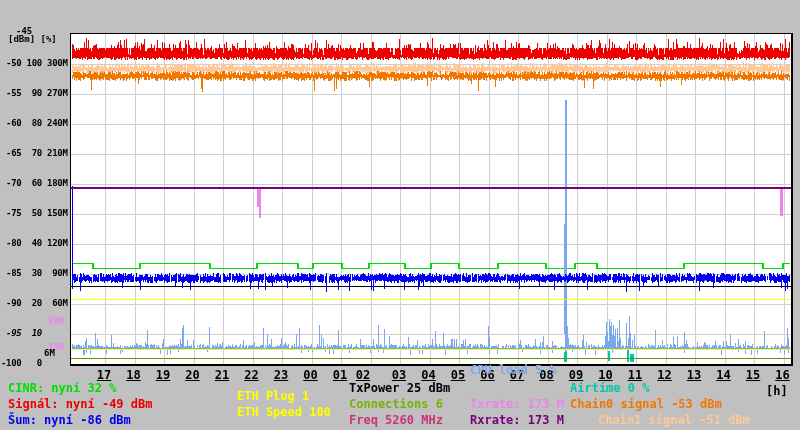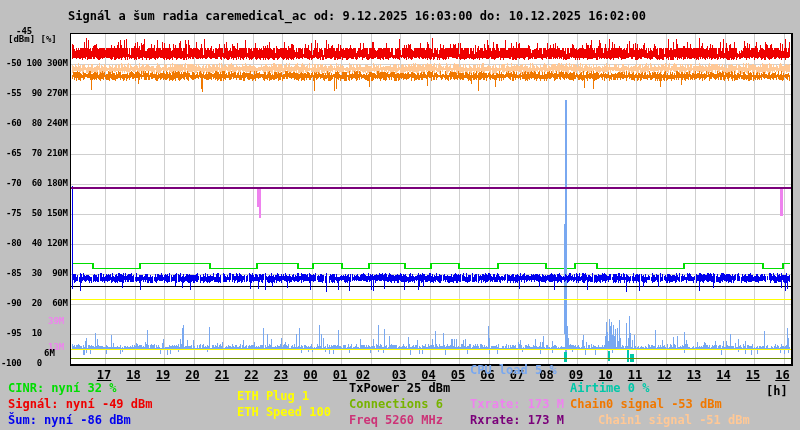--- a/index.html
+++ b/index.html
@@ -16,36 +16,35 @@
   .plot svg{position:absolute;left:0;top:0;}
   .xlab{position:absolute;top:368px;width:28px;text-align:center;
         font:bold 12px "DejaVu Sans Mono",monospace;color:#000;text-decoration:underline;}
   .xunit{position:absolute;font:bold 12px "DejaVu Sans Mono",monospace;color:#000;}
   .leg{position:absolute;font:bold 12px "DejaVu Sans Mono",monospace;white-space:pre;}
 </style>
 </head>
 <body>
 
 <div id="stage">
-  <div class="title">Signál a šum radia caremedical_ac od: 9.12.2025 16:03:00 do: 10.12.2025 16:02:00</div>
 
   <div class="ysmall" style="left:16px;top:26px;color:#000;">-45</div>
   <div class="ysmall" style="left:8px;top:34px;color:#000;">[dBm] [%]</div>
 
   <div id="yrows">
       <div class="ylab" style="top: 58px;"> -50 100 300M</div>
       <div class="ylab" style="top: 88px;"> -55  90 270M</div>
       <div class="ylab" style="top: 118px;"> -60  80 240M</div>
       <div class="ylab" style="top: 148px;"> -65  70 210M</div>
       <div class="ylab" style="top: 178px;"> -70  60 180M</div>
       <div class="ylab" style="top: 208px;"> -75  50 150M</div>
       <div class="ylab" style="top: 238px;"> -80  40 120M</div>
       <div class="ylab" style="top: 268px;"> -85  30  90M</div>
       <div class="ylab" style="top: 298px;"> -90  20  60M</div>
-      <div class="ylab" style="top: 328px;"> -95  10</div>
+      <div class="ylab" style="top: 328px; font-style: italic;"> -95  10</div>
       <div class="ylab" style="top: 358px;">-100   0</div>
     </div>
   <div id="yextras">
       <div class="ysmall" style="left: 48px; top: 316px; color: rgb(238, 130, 238);">39M</div>
       <div class="ysmall" style="left: 48px; top: 342px; color: rgb(238, 130, 238);">13M</div>
       <div class="ysmall" style="left: 44px; top: 348px; color: rgb(0, 0, 0);">6M</div>
     </div>
 
   <div class="plot">
     <svg id="plotsvg" width="720" height="330" viewBox="0 0 720 330" shape-rendering="crispEdges">

